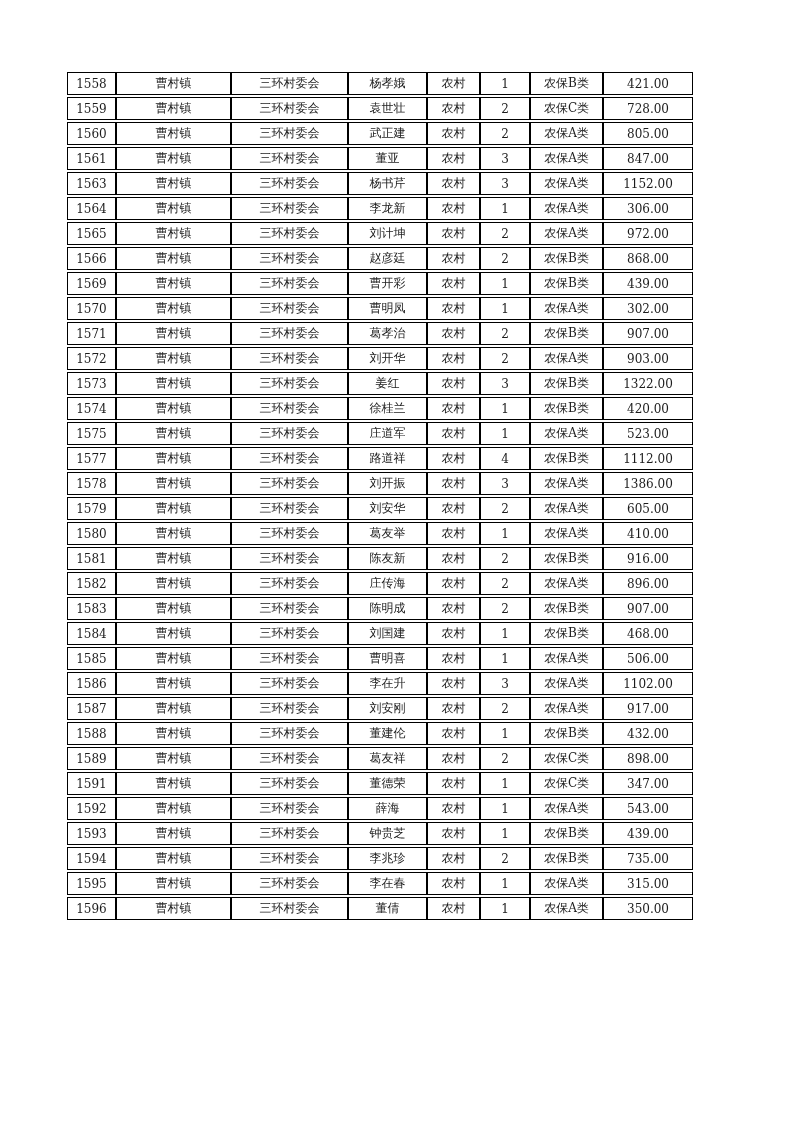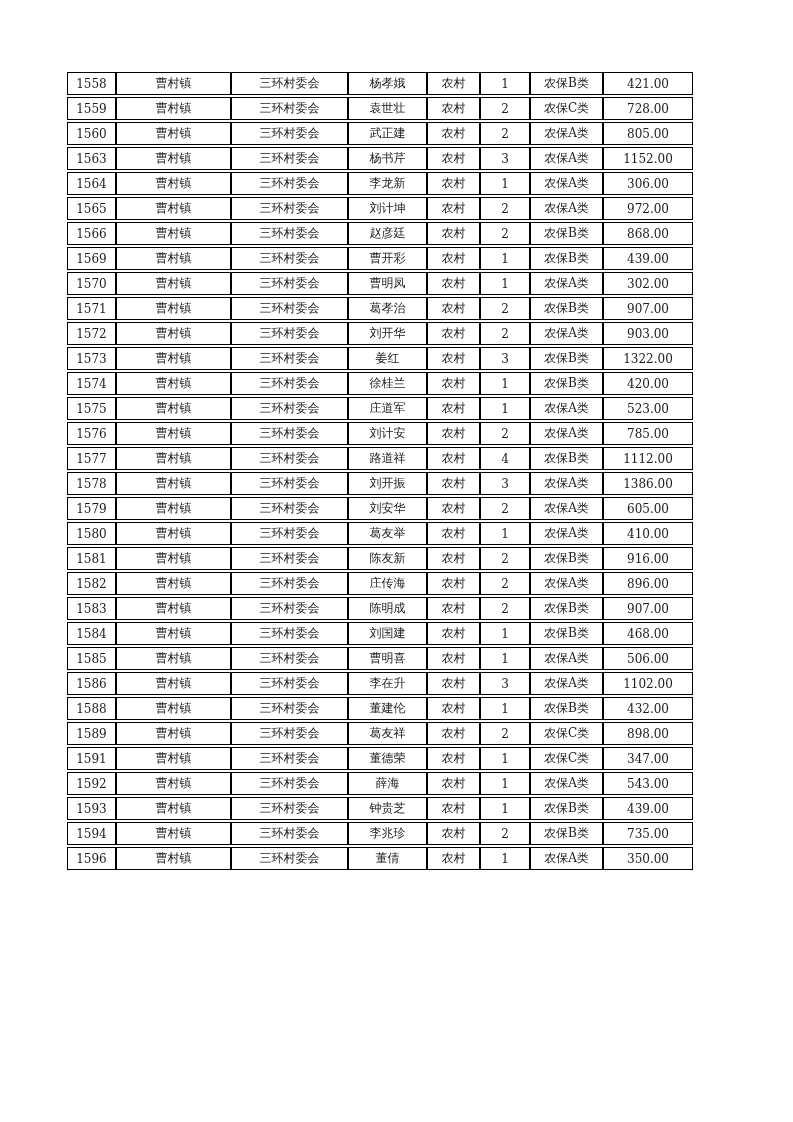--- a/index.html
+++ b/index.html
@@ -83,20 +83,30 @@
     <td>1560</td>
     <td>曹村镇</td>
     <td>三环村委会</td>
     <td>武正建</td>
     <td>农村</td>
     <td>2</td>
     <td>农保A类</td>
     <td>805.00</td>
   </tr>
         <tr>
+    <td>1561</td>
+    <td>曹村镇</td>
+    <td>三环村委会</td>
+    <td>董亚</td>
+    <td>农村</td>
+    <td>3</td>
+    <td>农保A类</td>
+    <td>847.00</td>
+  </tr>
+        <tr>
     <td>1563</td>
     <td>曹村镇</td>
     <td>三环村委会</td>
     <td>杨书芹</td>
     <td>农村</td>
     <td>3</td>
     <td>农保A类</td>
     <td>1152.00</td>
   </tr>
         <tr>
@@ -193,30 +203,20 @@
     <td>1575</td>
     <td>曹村镇</td>
     <td>三环村委会</td>
     <td>庄道军</td>
     <td>农村</td>
     <td>1</td>
     <td>农保A类</td>
     <td>523.00</td>
   </tr>
         <tr>
-    <td>1576</td>
-    <td>曹村镇</td>
-    <td>三环村委会</td>
-    <td>刘计安</td>
-    <td>农村</td>
-    <td>2</td>
-    <td>农保A类</td>
-    <td>785.00</td>
-  </tr>
-        <tr>
     <td>1577</td>
     <td>曹村镇</td>
     <td>三环村委会</td>
     <td>路道祥</td>
     <td>农村</td>
     <td>4</td>
     <td>农保B类</td>
     <td>1112.00</td>
   </tr>
         <tr>
@@ -301,20 +301,30 @@
   </tr>
         <tr>
     <td>1586</td>
     <td>曹村镇</td>
     <td>三环村委会</td>
     <td>李在升</td>
     <td>农村</td>
     <td>3</td>
     <td>农保A类</td>
     <td>1102.00</td>
+  </tr>
+        <tr>
+    <td>1587</td>
+    <td>曹村镇</td>
+    <td>三环村委会</td>
+    <td>刘安刚</td>
+    <td>农村</td>
+    <td>2</td>
+    <td>农保A类</td>
+    <td>917.00</td>
   </tr>
         <tr>
     <td>1588</td>
     <td>曹村镇</td>
     <td>三环村委会</td>
     <td>董建伦</td>
     <td>农村</td>
     <td>1</td>
     <td>农保B类</td>
     <td>432.00</td>
@@ -361,20 +371,30 @@
   </tr>
         <tr>
     <td>1594</td>
     <td>曹村镇</td>
     <td>三环村委会</td>
     <td>李兆珍</td>
     <td>农村</td>
     <td>2</td>
     <td>农保B类</td>
     <td>735.00</td>
+  </tr>
+        <tr>
+    <td>1595</td>
+    <td>曹村镇</td>
+    <td>三环村委会</td>
+    <td>李在春</td>
+    <td>农村</td>
+    <td>1</td>
+    <td>农保A类</td>
+    <td>315.00</td>
   </tr>
         <tr>
     <td>1596</td>
     <td>曹村镇</td>
     <td>三环村委会</td>
     <td>董倩</td>
     <td>农村</td>
     <td>1</td>
     <td>农保A类</td>
     <td>350.00</td>

